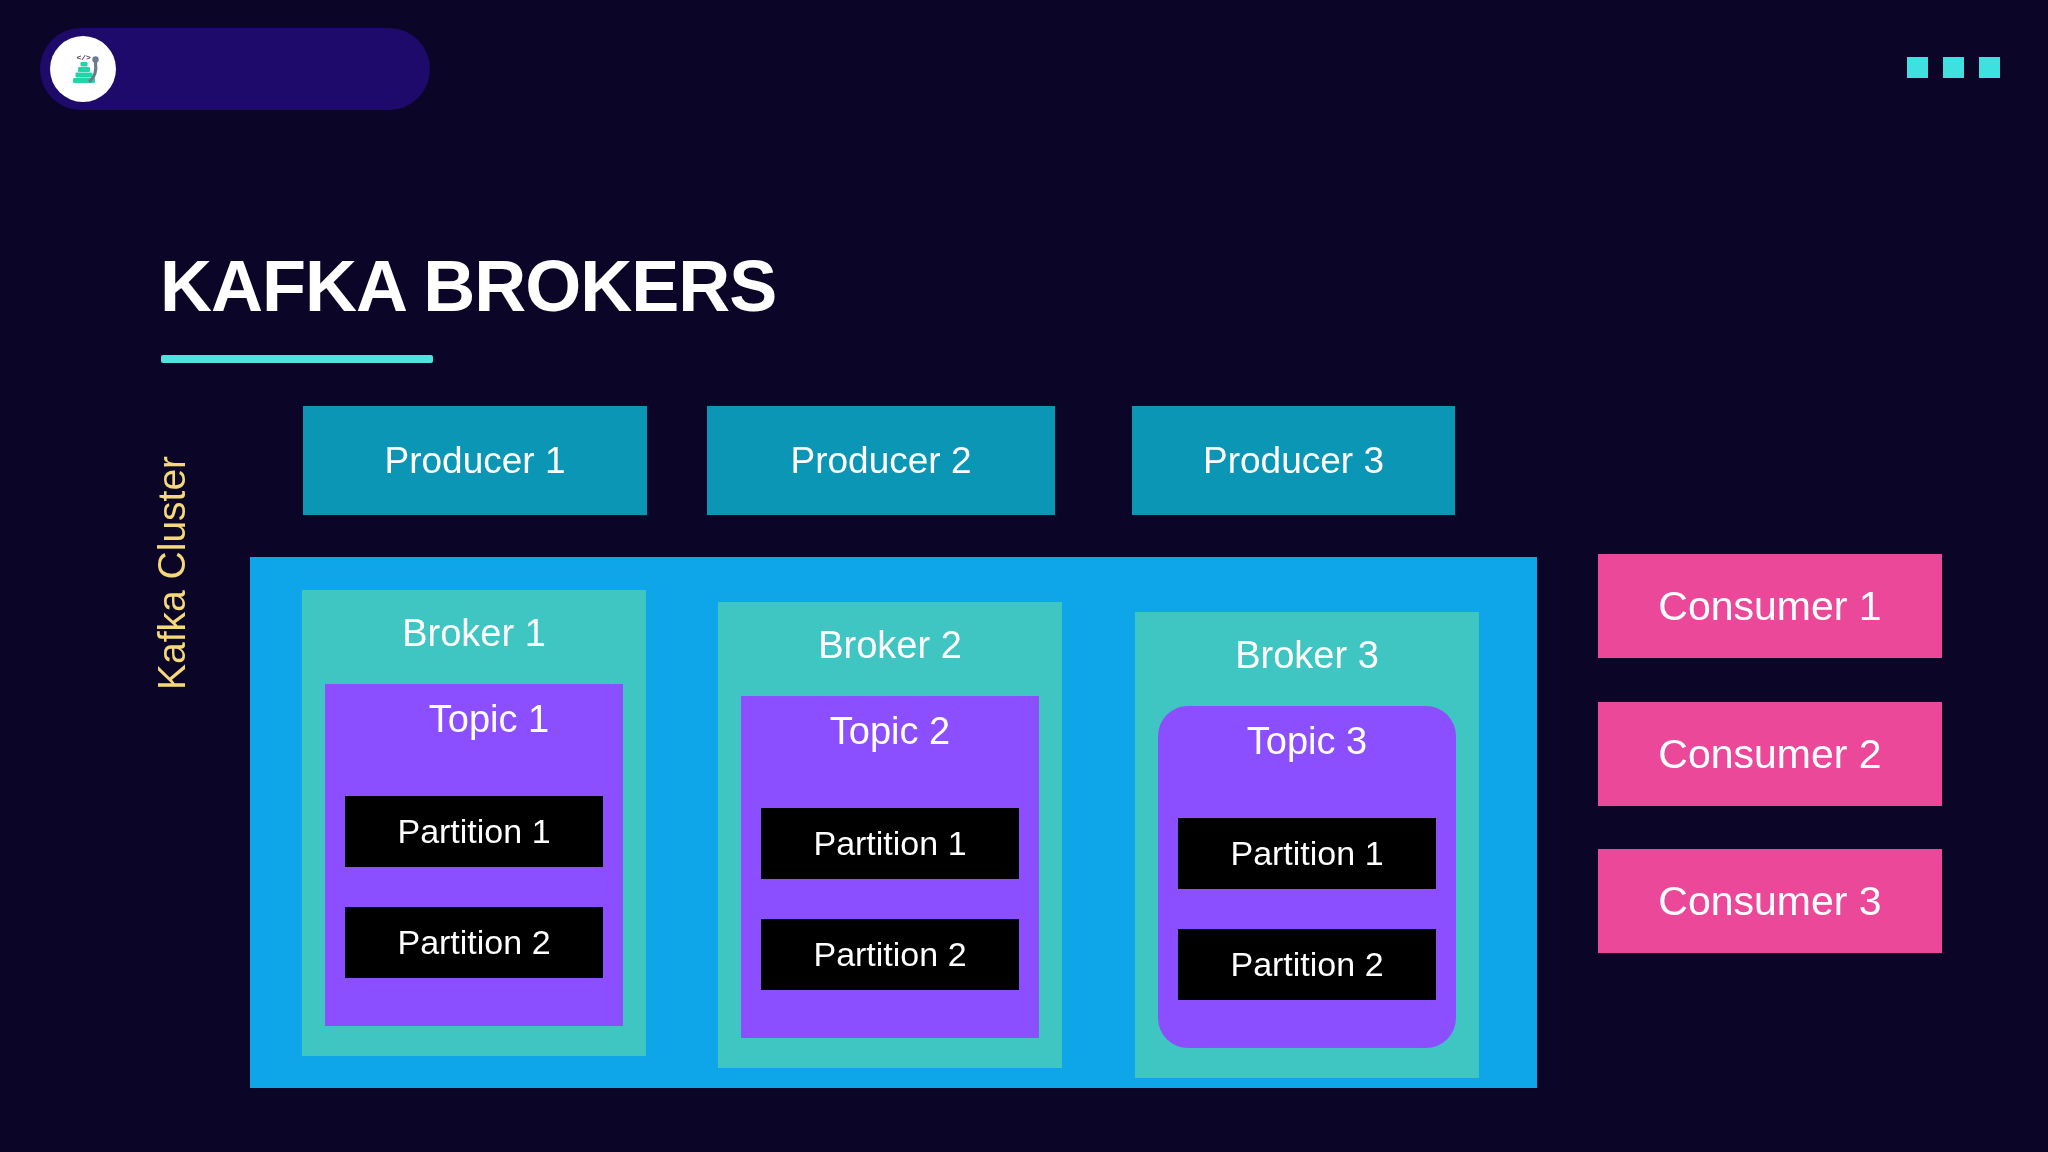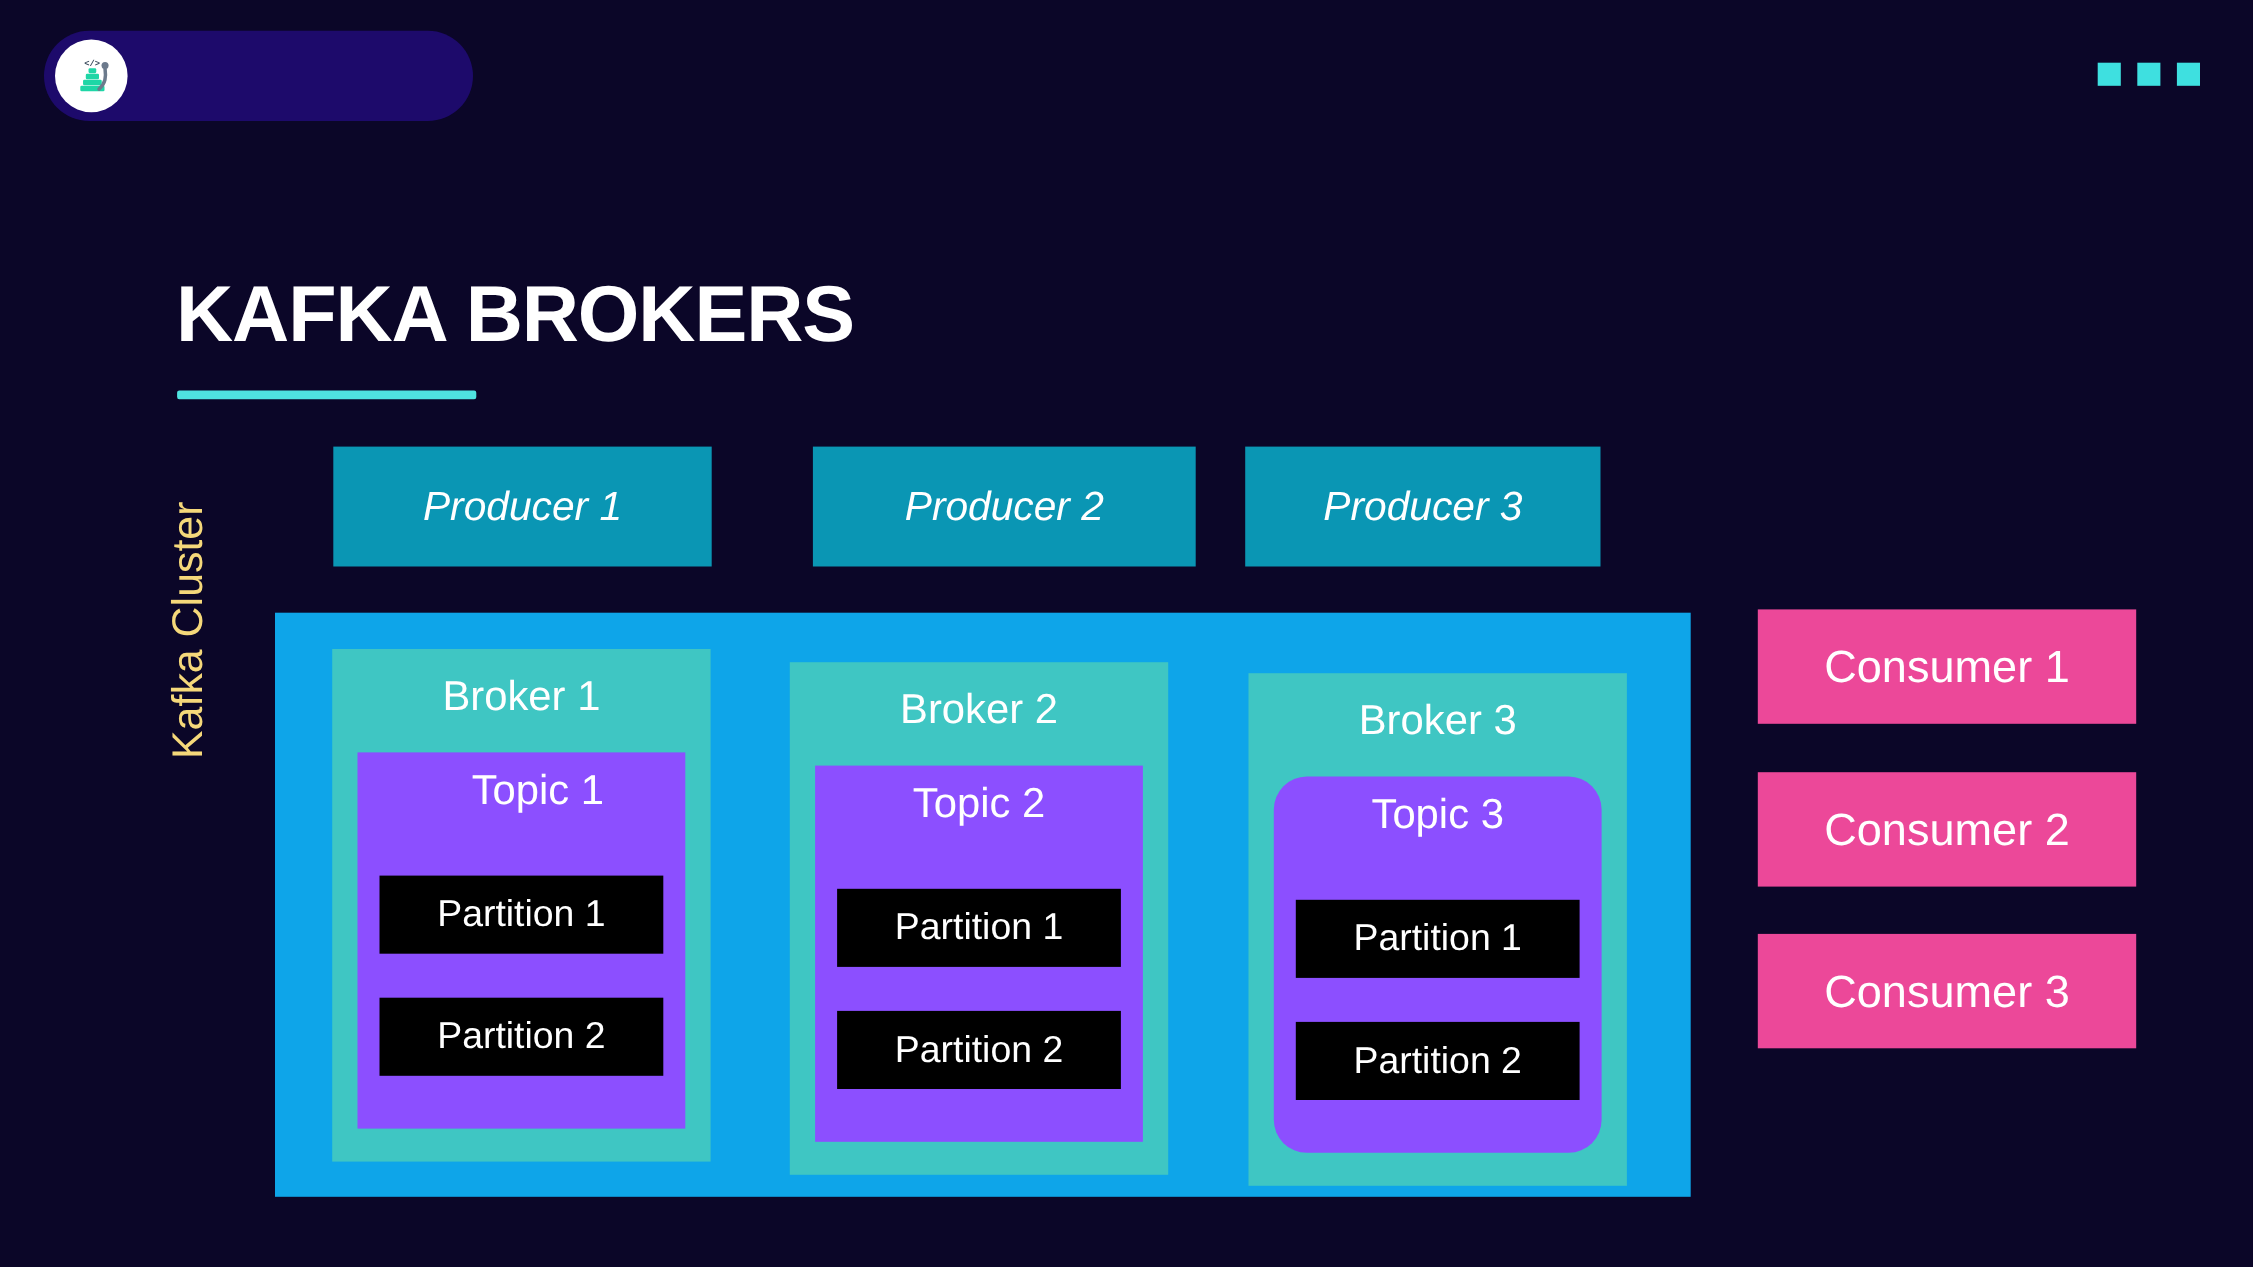--- a/index.html
+++ b/index.html
@@ -89,24 +89,23 @@
     left:303px; top:406px;
   }
   .producer {
     position:absolute;
     top:0;
     height:109px;
     background:#0a96b4;
     display:flex; align-items:center; justify-content:center;
     color:#ffffff;
     font-size:37px;
-    font-style:italic;
   }
   .producer.p1 { left:0px;   width:344px; }
-  .producer.p2 { left:436px; width:348px; }
+  .producer.p2 { left:404px; width:348px; }
   .producer.p3 { left:829px; width:323px; }
 
   
   .cluster-label {
     position:absolute;
     left:150px; top:690px;
     width:320px;
     color:#f5d87a;
     font-size:39px;
     transform:rotate(-90deg);

